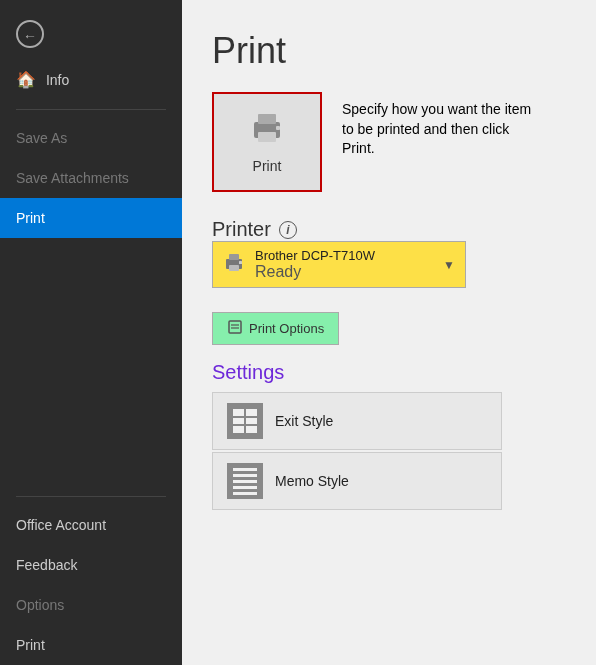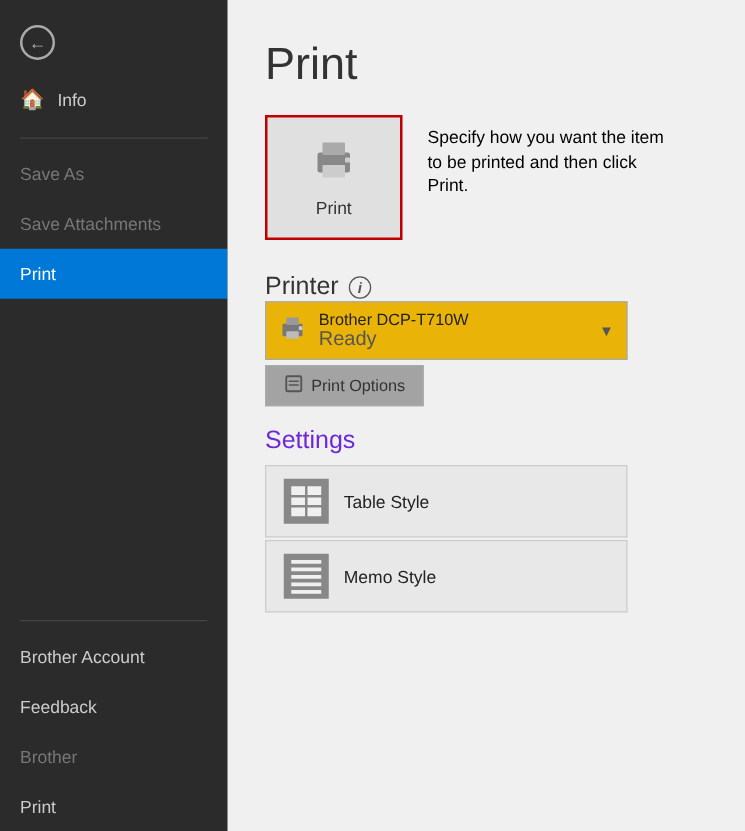--- a/index.html
+++ b/index.html
@@ -157,25 +157,25 @@
       font-size: 12px;
       color: #555;
       font-style: italic;
       font-weight: bold;
       cursor: pointer;
     }
 
     .printer-select-wrapper {
       display: flex;
       align-items: center;
-      background: #eab308;
+      background: #fde047;
       border: 1px solid #aaa;
-      width: 290px;
+      width: 254px;
       padding: 6px 10px;
-      margin-bottom: 4px;
+      margin-bottom: 24px;
       cursor: pointer;
       position: relative;
     }
 
     .printer-icon {
       font-size: 18px;
       color: #666;
       margin-right: 10px;
     }
 
@@ -196,21 +196,21 @@
     .printer-arrow {
       font-size: 12px;
       color: #555;
     }
 
     .print-options-btn {
       display: inline-flex;
       align-items: center;
       gap: 6px;
       padding: 6px 14px;
-      background: #a3a3a3;
+      background: #86efac;
       border: 1px solid #aaa;
       cursor: pointer;
       font-size: 13px;
       color: #333;
       margin-bottom: 16px;
     }
 
     
     .settings-label {
       font-size: 20px;
@@ -294,27 +294,27 @@
     <span>Save Attachments</span>
   </div>
 
   <div class="sidebar-item active">
     <span>Print</span>
   </div>
 
   <div class="sidebar-bottom">
     <hr class="sidebar-divider">
     <div class="sidebar-item">
-      <span>Brother Account</span>
+      <span>Office Account</span>
     </div>
     <div class="sidebar-item">
       <span>Feedback</span>
     </div>
     <div class="sidebar-item dimmed">
-      <span>Brother</span>
+      <span>Options</span>
     </div>
     <div class="sidebar-item">
       <span>Print</span>
     </div>
   </div>
 </div>
 
 <div class="main">
   <h1 class="page-title">Print</h1>
 
@@ -373,21 +373,21 @@
     <div class="style-icon">
       <div class="style-icon-inner">
         <div class="style-icon-cell"></div>
         <div class="style-icon-cell"></div>
         <div class="style-icon-cell"></div>
         <div class="style-icon-cell"></div>
         <div class="style-icon-cell"></div>
         <div class="style-icon-cell"></div>
       </div>
     </div>
-    <span class="style-label">Table Style</span>
+    <span class="style-label">Exit Style</span>
   </div>
 
   <div class="style-option">
     <div class="style-icon">
       <div class="style-icon-lines">
         <div class="style-icon-line"></div>
         <div class="style-icon-line"></div>
         <div class="style-icon-line"></div>
         <div class="style-icon-line"></div>
         <div class="style-icon-line"></div>

